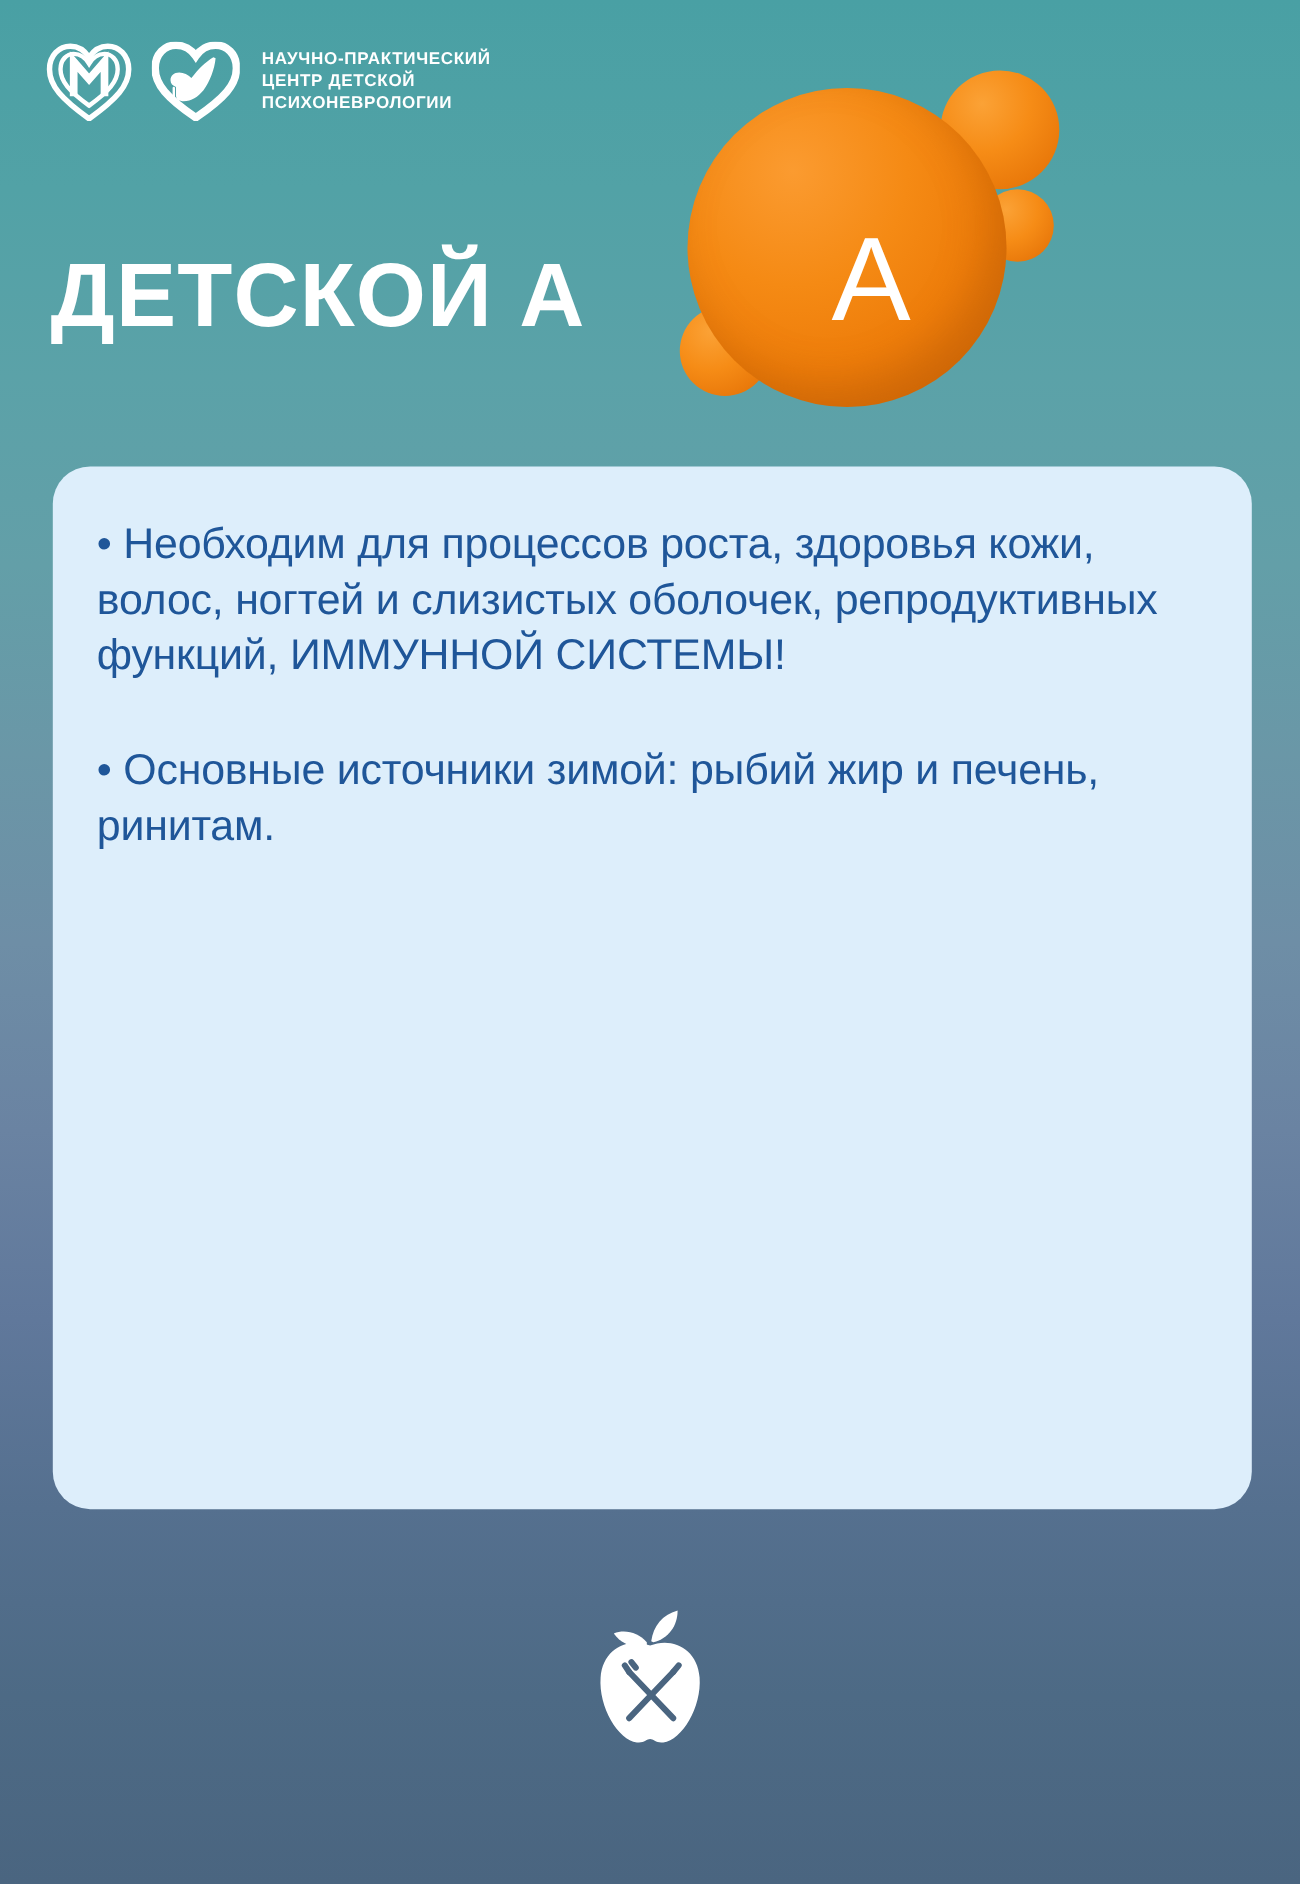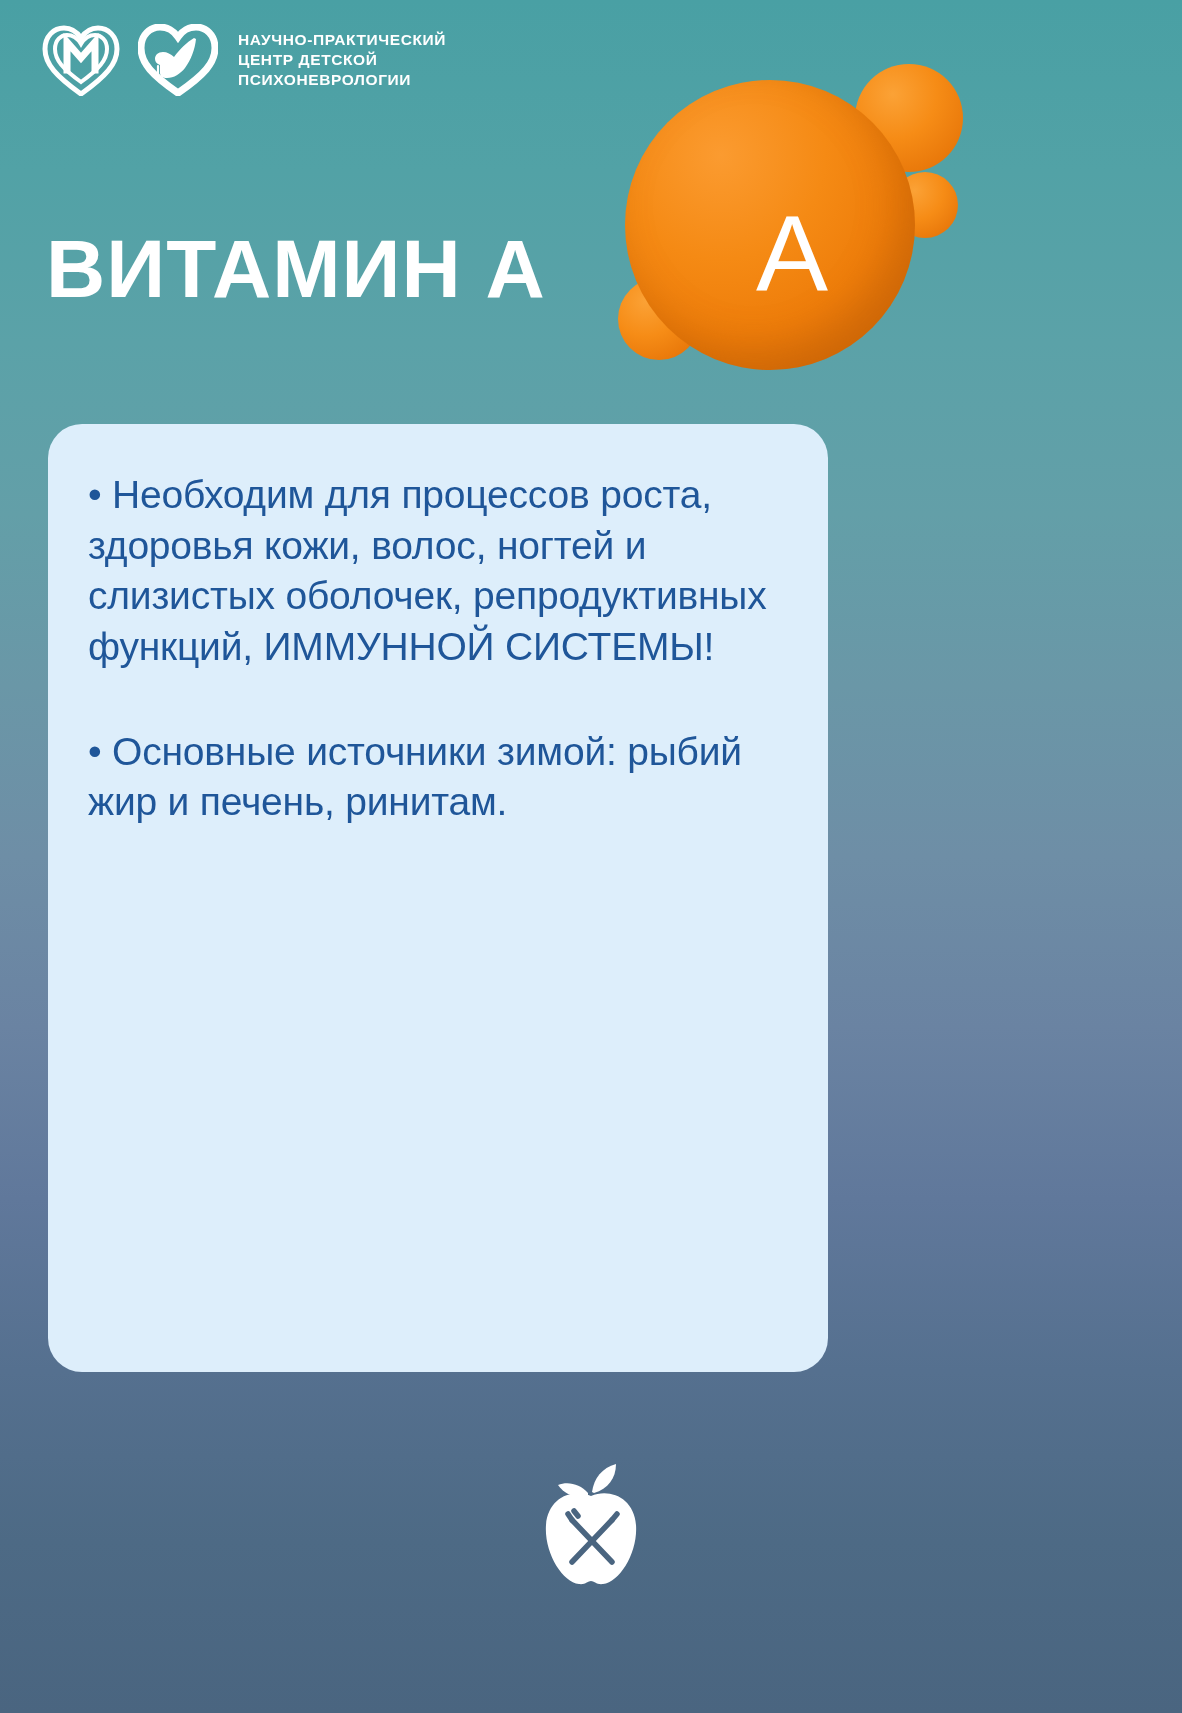--- a/index.html
+++ b/index.html
@@ -29,21 +29,21 @@
         #6a83a2 60%,
         #60789b 70%,
         #55708f 80%,
         #4d6a85 90%,
         #4a6580 100%);
   }
 
   
   .logo-row {
     position: absolute;
-    top: 24px;
+    top: 38px;
     left: 42px;
     display: flex;
     align-items: center;
     gap: 18px;
   }
   .logo-mark {
     display: block;
   }
   .logo-text {
     color: #ffffff;
@@ -140,21 +140,21 @@
     font-size: 108px;
     line-height: 1;
     z-index: 5;
   }
 
   
   .content-card {
     position: absolute;
     left: 48px;
     top: 424px;
-    width: 780px;
+    width: 1090px;
     height: 948px;
     background: #ddeefb;
     border-radius: 34px;
     box-sizing: border-box;
     padding: 46px 48px 40px 40px;
   }
   .bullet-list {
     margin: 0;
     padding: 0;
     list-style: none;
@@ -209,21 +209,21 @@
                  L22 49 C22 52 25 54 29 54 C36 54 42 50 47 44 C53 36 57 25 58 15 Z" fill="#ffffff"></path>
         <path d="M20 42 L20 51 M25 41 L25 52 M30 41 L30 52" stroke="#ffffff" stroke-width="2.2" stroke-linecap="round"></path>
       </svg>
     </span>
 
     <div class="logo-text">НАУЧНО-ПРАКТИЧЕСКИЙ
 ЦЕНТР ДЕТСКОЙ
 ПСИХОНЕВРОЛОГИИ</div>
   </div>
 
-  <h1 class="poster-title">ВИТАМИН А</h1>
+  <h1 class="poster-title">ДЕТСКОЙ А</h1>
 
   <div class="molecule">
     <div class="ball ball-tr"></div>
     <div class="ball ball-r"></div>
     <div class="ball ball-bl"></div>
     <div class="ball ball-main"></div>
     <div class="ball-letter">A</div>
   </div>
 
   <div class="content-card">

